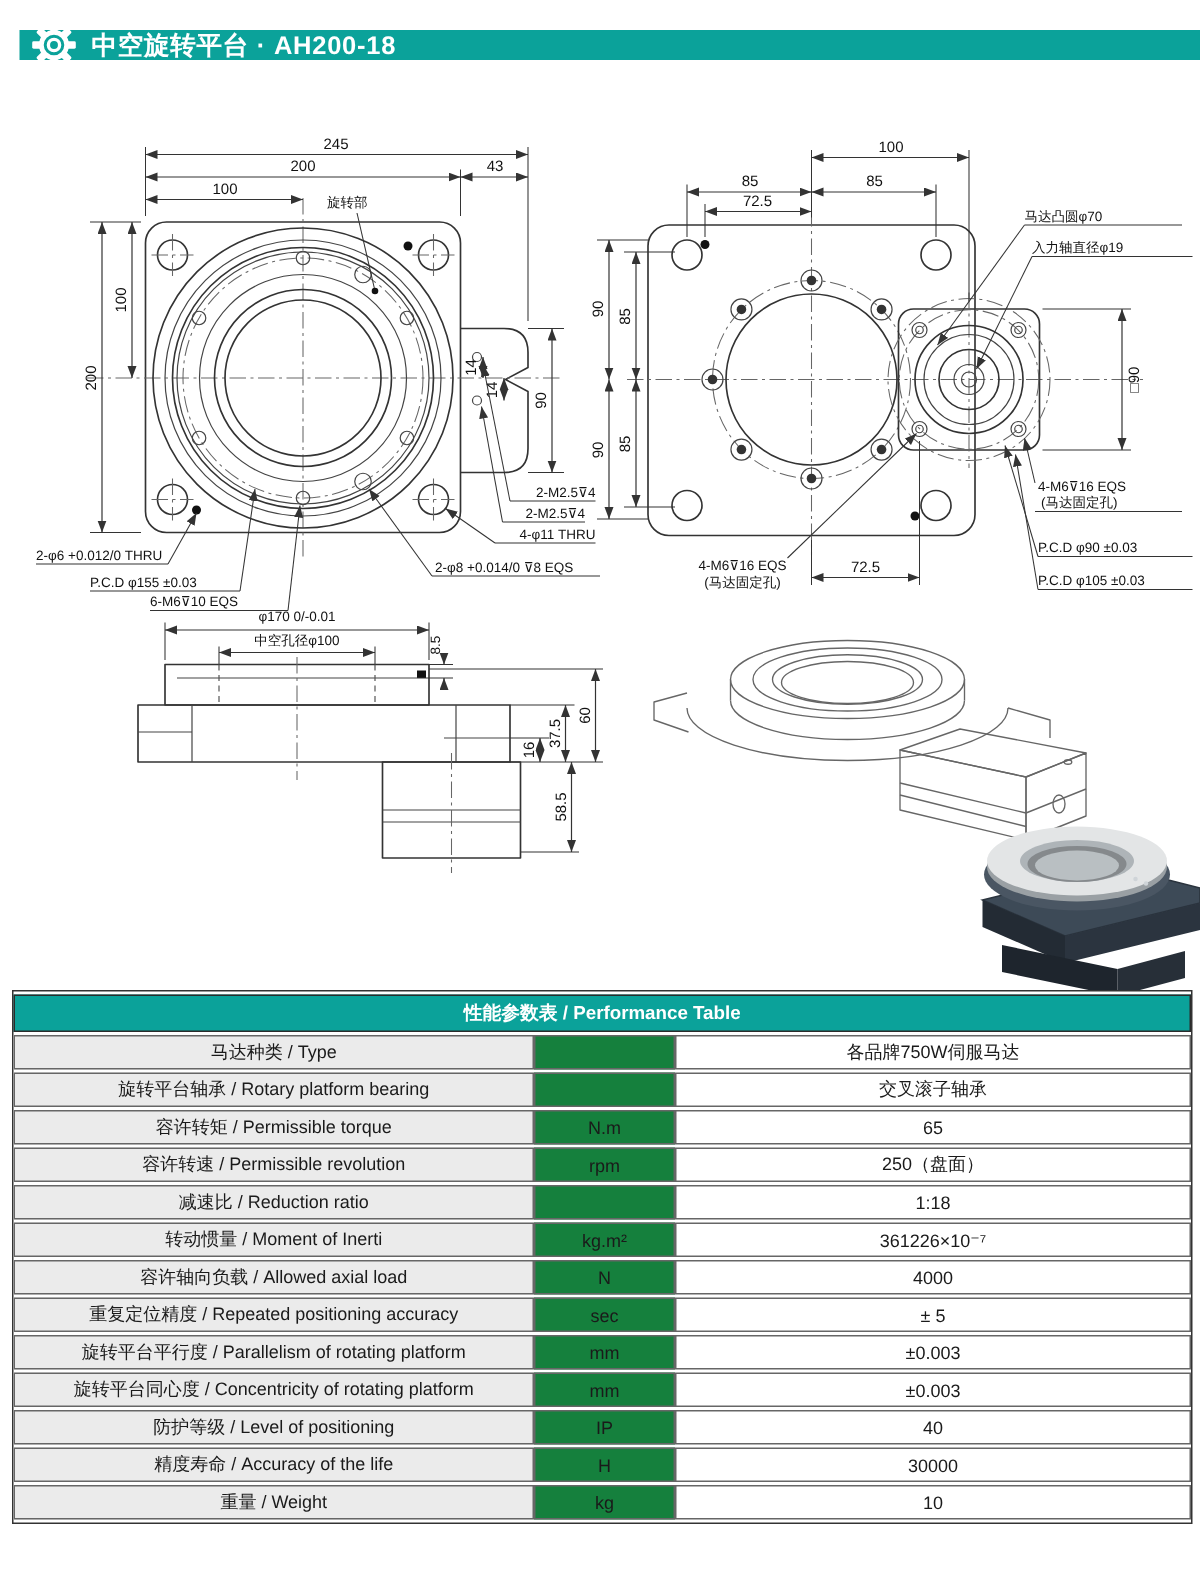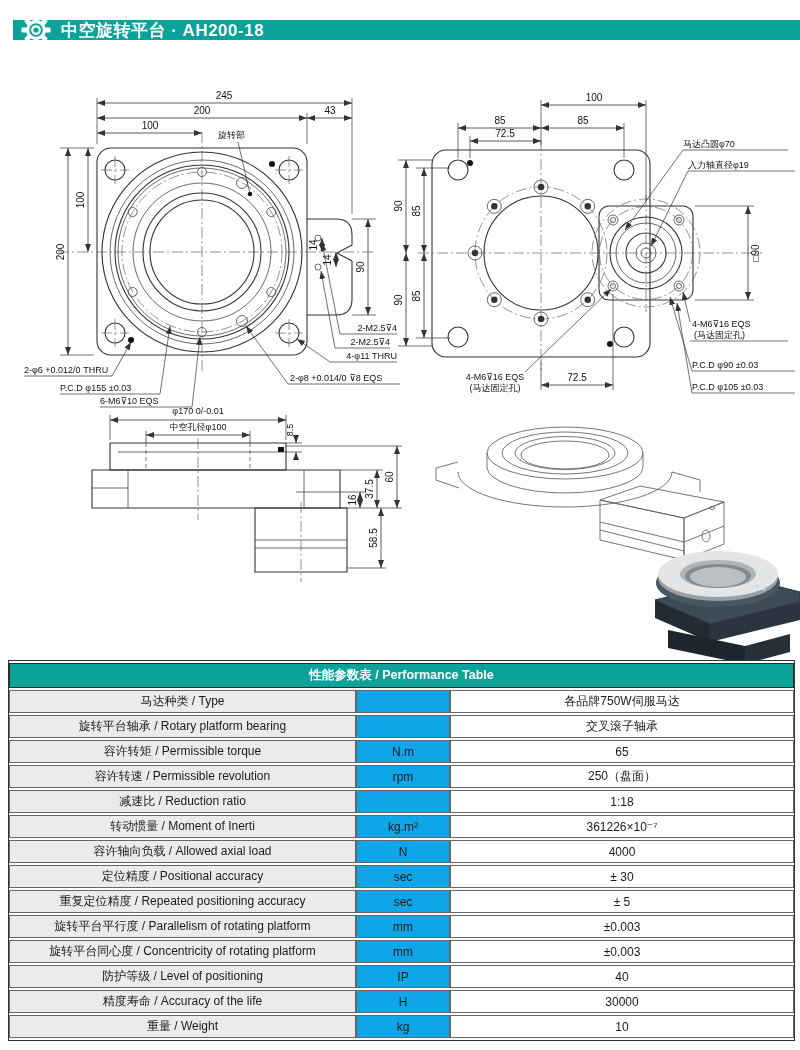--- a/index.html
+++ b/index.html
@@ -29,21 +29,21 @@
     position:absolute;left:8px;top:660px;width:787px;
     border-collapse:separate;border-spacing:0 2px;font-size:12px;
     border:1px solid #333;
   }
   .perf th{
     background:#0ba29a;color:#fff;height:21px;border:1px solid #2b2b2b;
     font-size:12.5px;font-weight:bold;text-align:center;
   }
   .perf td{border:1px solid #666;height:21px;text-align:center;padding:0 4px;}
   .perf td.c-label{background:#ebebeb;width:337px;}
-  .perf td.c-unit{width:84px;background:#0ea5e9;}
+  .perf td.c-unit{width:84px;background:#15803d;}
   .perf td.c-value{background:#fff;}
 </style>
 </head>
 <body>
 
 <div class="header-bar">
   <svg width="30" height="30" viewBox="0 0 32 32">
     <g fill="#fff">
       <rect x="13.4" y="0.5" width="5.2" height="7" rx="1"></rect>
       <rect x="13.4" y="24.5" width="5.2" height="7" rx="1"></rect>
@@ -419,25 +419,20 @@
     <td class="c-value">361226×10⁻⁷</td>
   </tr>
 
   <tr>
     <td class="c-label">容许轴向负载 / Allowed axial load</td>
     <td class="c-unit">N</td>
     <td class="c-value">4000</td>
   </tr>
 
 
-  <tr>
-    <td class="c-label">定位精度 / Positional accuracy</td>
-    <td class="c-unit">sec</td>
-    <td class="c-value">± 30</td>
-  </tr>
 
   <tr>
     <td class="c-label">重复定位精度 / Repeated positioning accuracy</td>
     <td class="c-unit">sec</td>
     <td class="c-value">± 5</td>
   </tr>
 
   <tr>
     <td class="c-label">旋转平台平行度 / Parallelism of rotating platform</td>
     <td class="c-unit">mm</td>

